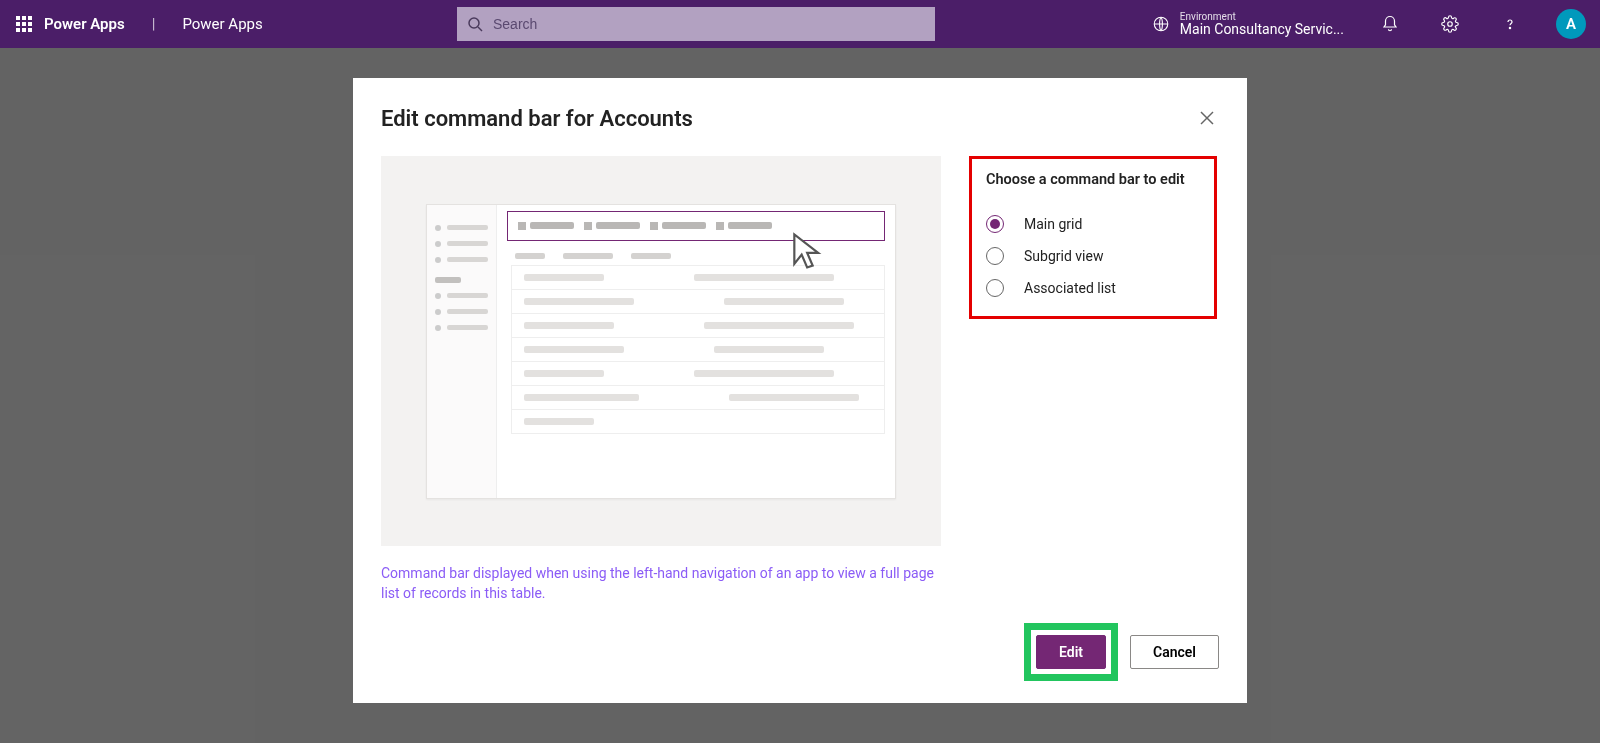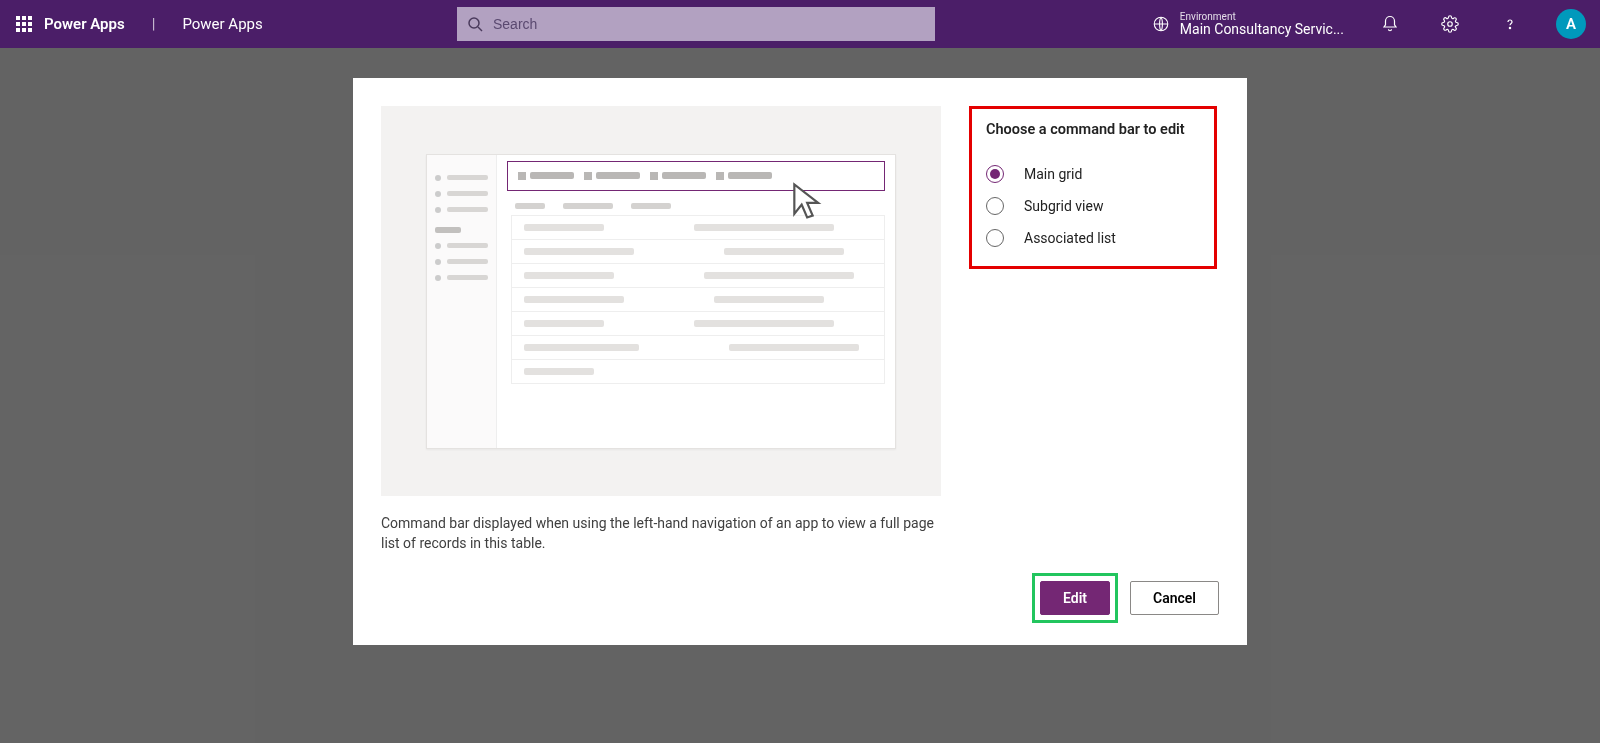--- a/index.html
+++ b/index.html
@@ -226,34 +226,34 @@
       position: absolute;
       inset: 3px;
       background: #742774;
       border-radius: 50%;
     }
     .radio-label { font-size: 14px; color: #222; }
 
     .desc {
       margin-top: 18px;
       font-size: 14px;
-      color: #404040;
+      color: #8b5cf6;
       max-width: 560px;
       line-height: 1.4;
     }
 
     .actions {
       display: flex;
       justify-content: flex-end;
       gap: 12px;
       margin-top: 20px;
       align-items: center;
     }
     .edit-wrap {
-      border: 3px solid #22c55e;
+      border: 7px solid #22c55e;
       padding: 5px;
     }
     button.btn {
       font-family: inherit;
       font-size: 14px;
       font-weight: 600;
       padding: 8px 22px;
       border-radius: 2px;
       cursor: pointer;
       border: 1px solid #8a8886;
@@ -327,20 +327,29 @@
     </div>
     <div class="avatar">
       <span>A</span>
     </div>
   </div>
 </div>
 
 <div class="overlay">
   <div class="dialog">
 
+    <div class="dialog-head">
+      <h2 class="dialog-title">Edit command bar for Accounts</h2>
+      <div class="close">
+        <svg width="16" height="16" viewBox="0 0 16 16" stroke="#666" stroke-width="1.5">
+          <line x1="2" y1="2" x2="14" y2="14"></line>
+          <line x1="14" y1="2" x2="2" y2="14"></line>
+        </svg>
+      </div>
+    </div>
 
     <div class="dialog-body">
 
       <div class="preview">
         <div class="mock">
           <div class="mock-side">
             <div class="dotline">
                 <div class="dot"></div>
                 <div class="ln"></div>
               </div>

